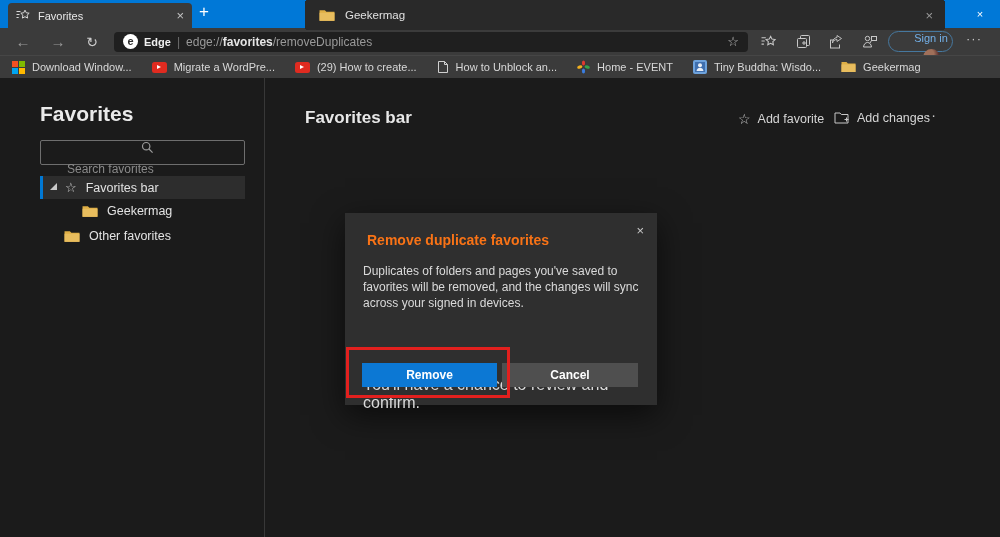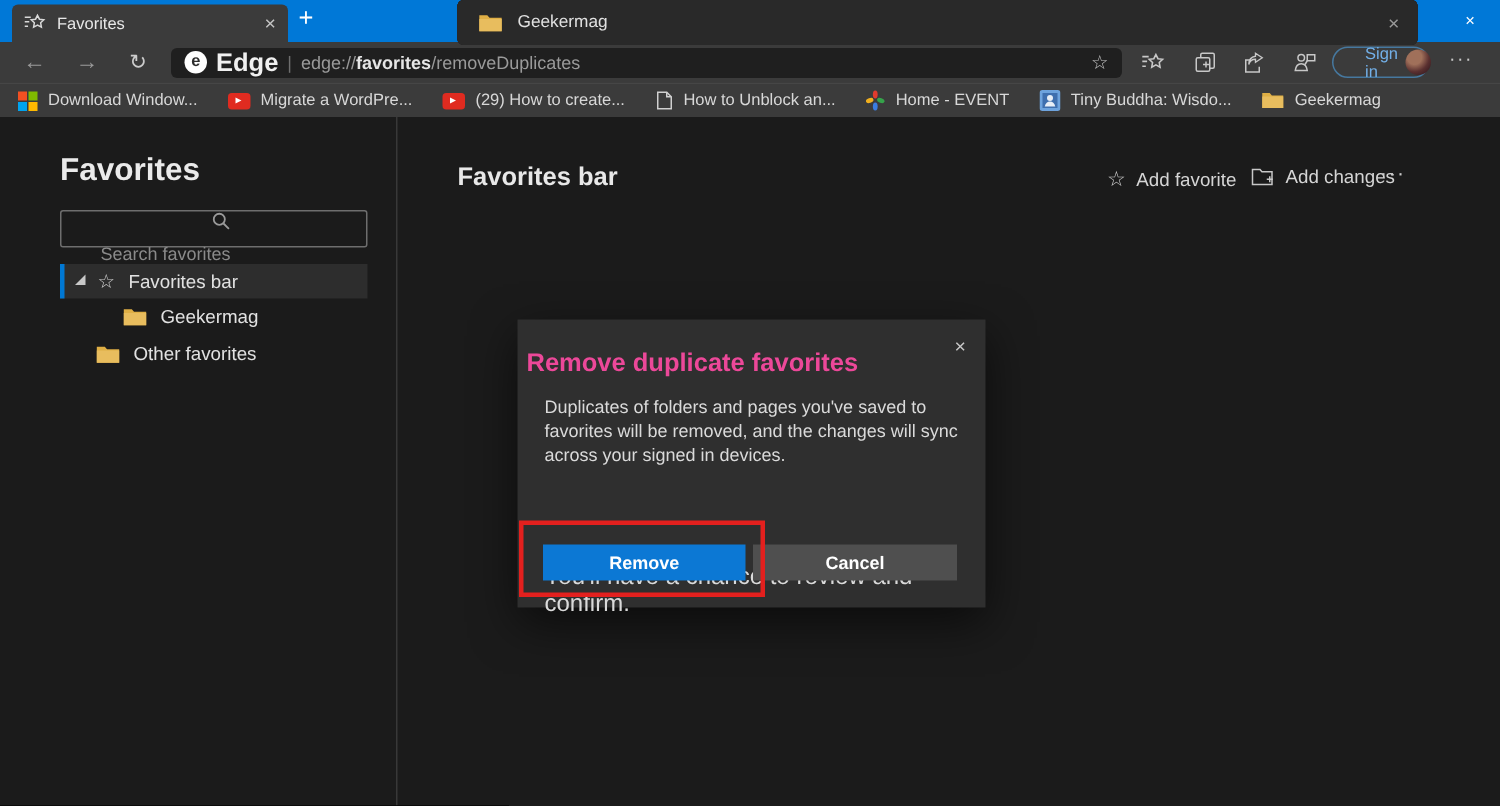--- a/index.html
+++ b/index.html
@@ -20,28 +20,28 @@
   
   .toolbar { position:absolute; left:0; top:28px; width:1000px; height:27px; background:#3b3b3b; }
   .navbtn { position:absolute; top:0; height:27px; width:26px; display:flex; align-items:center; justify-content:center;
             font-size:15px; color:#9a9a9a; }
   .nav-back { left:10px; } .nav-fwd { left:45px; }
   .nav-refresh { left:79px; color:#cccccc; font-size:14px; }
   .addressbar { position:absolute; left:114px; top:3.5px; width:634px; height:20px; background:#1f1f1f;
                 border-radius:4px; display:flex; align-items:center; padding:0 28px 0 9px; gap:6px; }
   .edge-logo { width:15px; height:15px; border-radius:50%; background:#fff; color:#2d2d2d; font-weight:bold;
                font-size:11px; line-height:14px; text-align:center; flex:none; }
-  .brand { color:#f0f0f0; font-size:17px; font-weight:bold; }
+  .brand { color:#f0f0f0; font-size:11px; font-weight:bold; }
   .pipe { color:#6e6e6e; font-size:12px; }
   .url { font-size:12px; color:#9a9a9a; white-space:nowrap; }
   .url b { color:#e6e6e6; font-weight:bold; }
   .ab-star { position:absolute; right:9px; top:2px; color:#c0c0c0; font-size:13px; }
   .tbicon { position:absolute; top:5px; width:18px; height:17px; display:flex; align-items:center; justify-content:center; }
   .signin { position:absolute; left:888px; top:3px; width:65px; height:21px; border:1px solid #46789f;
-            border-radius:11px; display:flex; align-items:center; padding-left:21px; gap:5px; }
+            border-radius:11px; display:flex; align-items:center; padding-left:21px; gap:5px;flex-direction:column; }
   .signin-label { color:#73b0e8; font-size:11px; }
   .avatar { width:17px; height:17px; border-radius:50%; flex:none;
             background:radial-gradient(circle at 35% 30%, #a0705a 0 30%, #5a3030 60%, #231018 100%); }
   .tb-more { position:absolute; left:966px; top:3px; color:#c8c8c8; font-size:13px; letter-spacing:1px; }
 
   
   .bookmarks { position:absolute; left:0; top:55px; width:1000px; height:23px; background:#3b3b3b;
                border-top:1px solid #464646; display:flex; align-items:center; padding-left:12px; gap:20px; }
   .bm-item { display:flex; align-items:center; gap:7px; }
   .bm-label { color:#d8d8d8; font-size:11px; white-space:nowrap; }
@@ -83,21 +83,21 @@
   .fav-row:nth-of-type(4){top:257px}.fav-row:nth-of-type(5){top:295px}.fav-row:nth-of-type(6){top:332px}
   .fav-row:nth-of-type(7){top:370px}
   .row-title { color:#e0e0e0; font-size:11.5px; margin-left:10px; width:265px; white-space:nowrap; overflow:hidden; }
   .row-url { position:absolute; left:325px; width:285px; color:#8a8a8a; font-size:11px; white-space:nowrap; overflow:hidden; }
   .row-close { position:absolute; right:12px; color:#9a9a9a; font-size:13px; }
 
   
   .dialog { position:absolute; left:345px; top:213px; width:312px; height:192px; background:#2f2f2f;
             box-shadow:0 10px 30px rgba(0,0,0,.6); z-index:10; }
   .dlg-close { position:absolute; right:13px; top:10px; color:#c8c8c8; font-size:13px; }
-  .dlg-title { position:absolute; left:6px; top:19px; font-size:17px; font-weight:bold; color:#ec4899; }
+  .dlg-title { position:absolute; left:22px; top:19px; font-size:14px; font-weight:bold; color:#f97316; }
   .dlg-body { position:absolute; left:18px; top:50px; width:280px; font-size:12px; line-height:16px; color:#dadada; }
   .dlg-note { position:absolute; left:18px; top:125px; width:280px; font-size:16px; color:#dadada;margin-top:38px; }
   .btn { position:absolute; top:150px; height:24px; display:flex; align-items:center; justify-content:center;
          font-size:12px; font-weight:bold; color:#fff; }
   .btn-remove { left:17px; width:135px; background:#0c78d4; }
   .btn-cancel { left:157px; width:136px; background:#4f4f4f; }
 
   .red-annotation { position:absolute; left:346px; top:347px; width:164px; height:51px;
                     border:3px solid #e3201e; z-index:20; }
 

